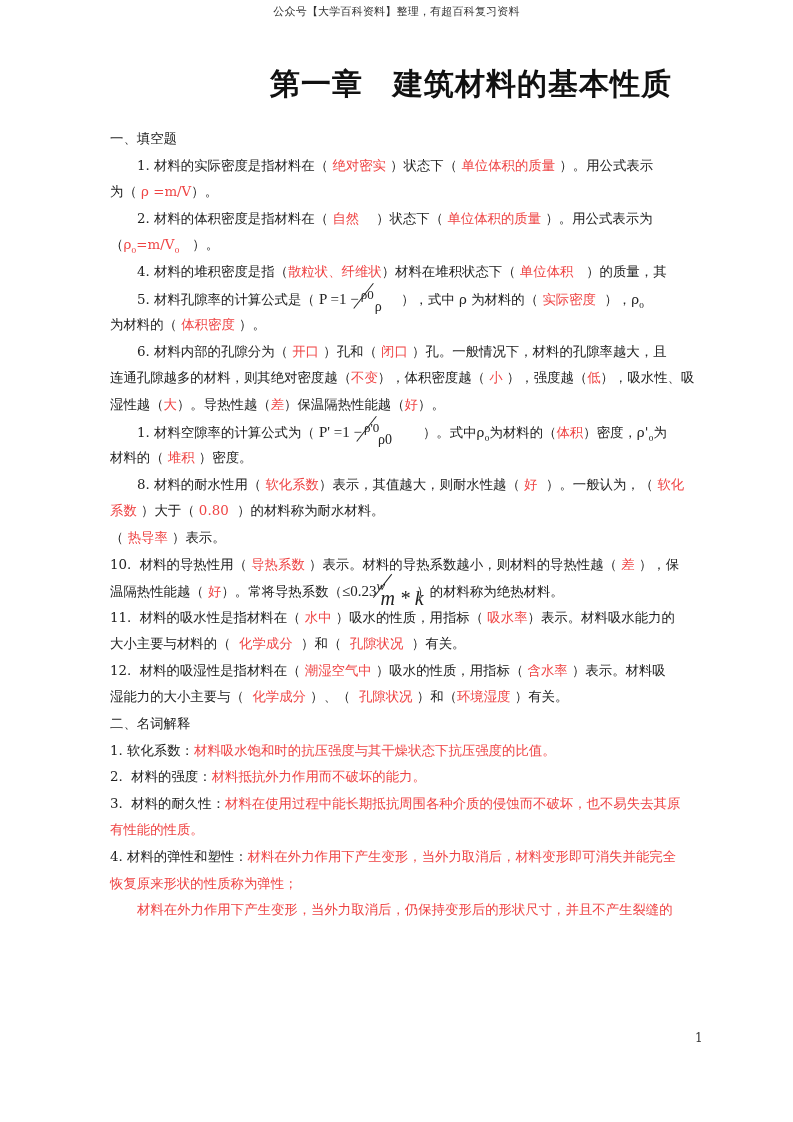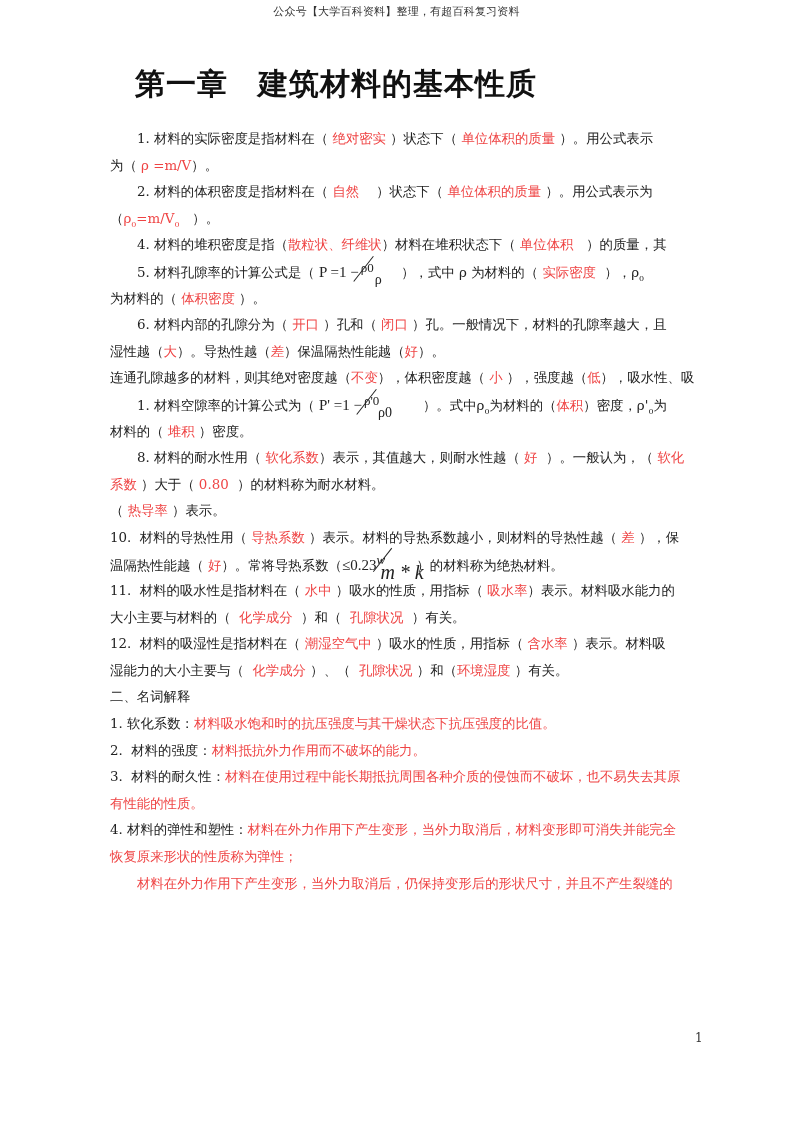--- a/index.html
+++ b/index.html
@@ -1,20 +1,20 @@
 <!DOCTYPE html>
 <html><head>
 <meta charset="utf-8">
 <style>
   html, body { margin:0; padding:0; background:#ffffff; }
   body { width:793px; height:1122px; position:relative; overflow:hidden;
          font-family:"DejaVu Serif", "Liberation Serif", serif; color:#222; }
   .header { position:absolute; top:4px; left:0; width:793px; text-align:center;
             font-size:11px; color:#333; letter-spacing:0.2px; }
-  .title { position:absolute; top:64px; left:0; width:672px; text-align:center;
+  .title { position:absolute; top:64px; left:0; width:672px; text-align:right;
            font-family:"DejaVu Sans", "Liberation Sans", sans-serif; font-weight:bold;
            font-size:30px; color:#111; letter-spacing:1px; }
   .title .gap { display:inline-block; width:30px; }
   .content { position:absolute; top:126px; left:110px; width:594px; font-size:13.4px; line-height:26.6px; }
   .line { white-space:nowrap; height:26.6px; position:relative; }
   .indent { padding-left:27px; }
   .red { color:#ef4444; }
   .page-num { position:absolute; top:1031px; left:695px; font-size:12px; color:#333; }
   .frac { display:inline-block; position:relative; width:34px; height:20px; vertical-align:-4px;
           font-family:"Liberation Serif", serif; }
@@ -30,20 +30,21 @@
   .unit .slash { position:absolute; left:6px; top:-8px; width:1.3px; height:30px; background:#222; transform:rotate(38deg); }
 </style>
 </head>
 <body>
 
 <div class="header">公众号【大学百科资料】整理，有超百科复习资料</div>
 
 <div class="title"><span>第一章</span><span class="gap"></span><span>建筑材料的基本性质</span></div>
 
 <div class="content">
+  <div class="line">一、填空题</div>
 
   <div class="line indent">
     <span>1. 材料的实际密度是指材料在（ </span><span class="red">绝对密实</span><span> ）状态下（ </span><span class="red">单位体积的质量</span><span> ）。用公式表示</span>
   </div>
   <div class="line">
     <span>为（ </span><span class="red">ρ =m/V</span><span>）。</span>
   </div>
 
   <div class="line indent">
     <span>2. 材料的体积密度是指材料在（ </span><span class="red">自然</span><span style="white-space:pre">    ）状态下（ </span><span class="red">单位体积的质量</span><span> ）。用公式表示为</span>
@@ -61,24 +62,24 @@
     <span>5. 材料孔隙率的计算公式是（ </span><span class="formula"><span>P =1 −</span><span class="frac"><span class="num">ρ0</span><span class="slash"></span><span class="den">ρ</span></span></span><span style="white-space:pre">  ），式中 ρ 为材料的（ </span><span class="red">实际密度</span><span style="white-space:pre">  ），ρ</span><sub class="s">0</sub>
   </div>
   <div class="line">
     <span>为材料的（ </span><span class="red">体积密度</span><span> ）。</span>
   </div>
 
   <div class="line indent">
     <span>6. 材料内部的孔隙分为（ </span><span class="red">开口</span><span> ）孔和（ </span><span class="red">闭口</span><span> ）孔。一般情况下，材料的孔隙率越大，且</span>
   </div>
   <div class="line">
-    <span>湿性越（</span><span class="red">大</span><span>）。导热性越（</span><span class="red">差</span><span>）保温隔热性能越（</span><span class="red">好</span><span>）。</span>
+    <span>连通孔隙越多的材料，则其绝对密度越（</span><span class="red">不变</span><span>），体积密度越（ </span><span class="red">小</span><span> ），强度越（</span><span class="red">低</span><span>），吸水性、吸</span>
   </div>
   <div class="line">
-    <span>连通孔隙越多的材料，则其绝对密度越（</span><span class="red">不变</span><span>），体积密度越（ </span><span class="red">小</span><span> ），强度越（</span><span class="red">低</span><span>），吸水性、吸</span>
+    <span>湿性越（</span><span class="red">大</span><span>）。导热性越（</span><span class="red">差</span><span>）保温隔热性能越（</span><span class="red">好</span><span>）。</span>
   </div>
 
   <div class="line indent">
     <span>1. 材料空隙率的计算公式为（ </span><span class="formula"><span>P' =1 −</span><span class="frac" style="width:44px"><span class="num">ρ'0</span><span class="slash"></span><span class="den">ρ0</span></span></span><span style="white-space:pre">    ）。式中ρ</span><sub class="s">0</sub><span>为材料的（</span><span class="red">体积</span><span>）密度，ρ'</span><sub class="s">0</sub><span>为</span>
   </div>
   <div class="line">
     <span>材料的（ </span><span class="red">堆积</span><span> ）密度。</span>
   </div>
 
   <div class="line indent">

